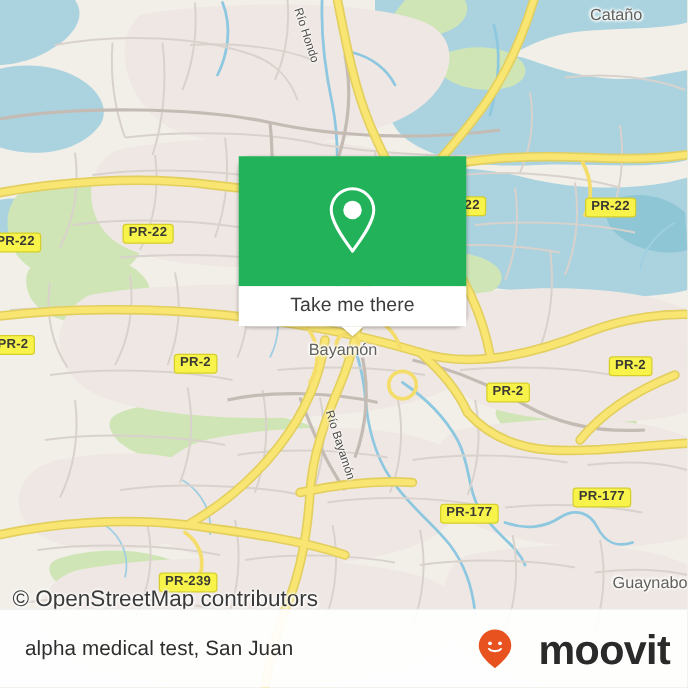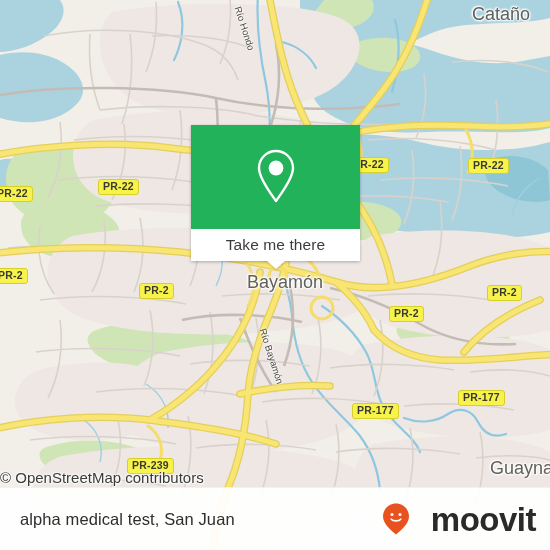--- a/index.html
+++ b/index.html
@@ -32,46 +32,47 @@
   }
 
   
   .place{
     position:absolute;
     color:#60605c;
     font-size:13.5px;
     white-space:nowrap;
     text-shadow:0 0 3px #fff,0 0 3px #fff,0 0 2px #fff,1px 1px 2px #fff,-1px -1px 2px #fff;
   }
-  .place.big{font-size:18px;}
+  .place.big{font-size:13px;}
 
   .riverlabel{
     position:absolute;
     color:#4a4a46;
     font-size:9.5px;
     white-space:nowrap;
     text-shadow:0 0 3px #fff,0 0 3px #fff,0 0 2px #fff;
   }
 
   
   .attribution{
     position:absolute;
-    left:0;top:469px;
-    font-size:15px;
+    left:10px;top:469px;
+    font-size:18px;
     color:#3a3a3a;
     text-shadow:0 0 3px #fff,0 0 3px #fff,0 0 2px #fff,1px 1px 2px #fff;
     white-space:nowrap;
   }
 
   
   .callout{
     position:absolute;
     left:191px;top:125px;
-    width:169px;
+    width:182px;
     box-shadow:0 1px 3px rgba(0,0,0,.28);
+    border-radius:11px;
   }
   .callout-top{
     height:104px;
     display:flex;align-items:center;justify-content:center;
   }
   .callout-bottom{
     background:#ffffff;
     height:32px;
     display:flex;align-items:center;justify-content:center;
   }

